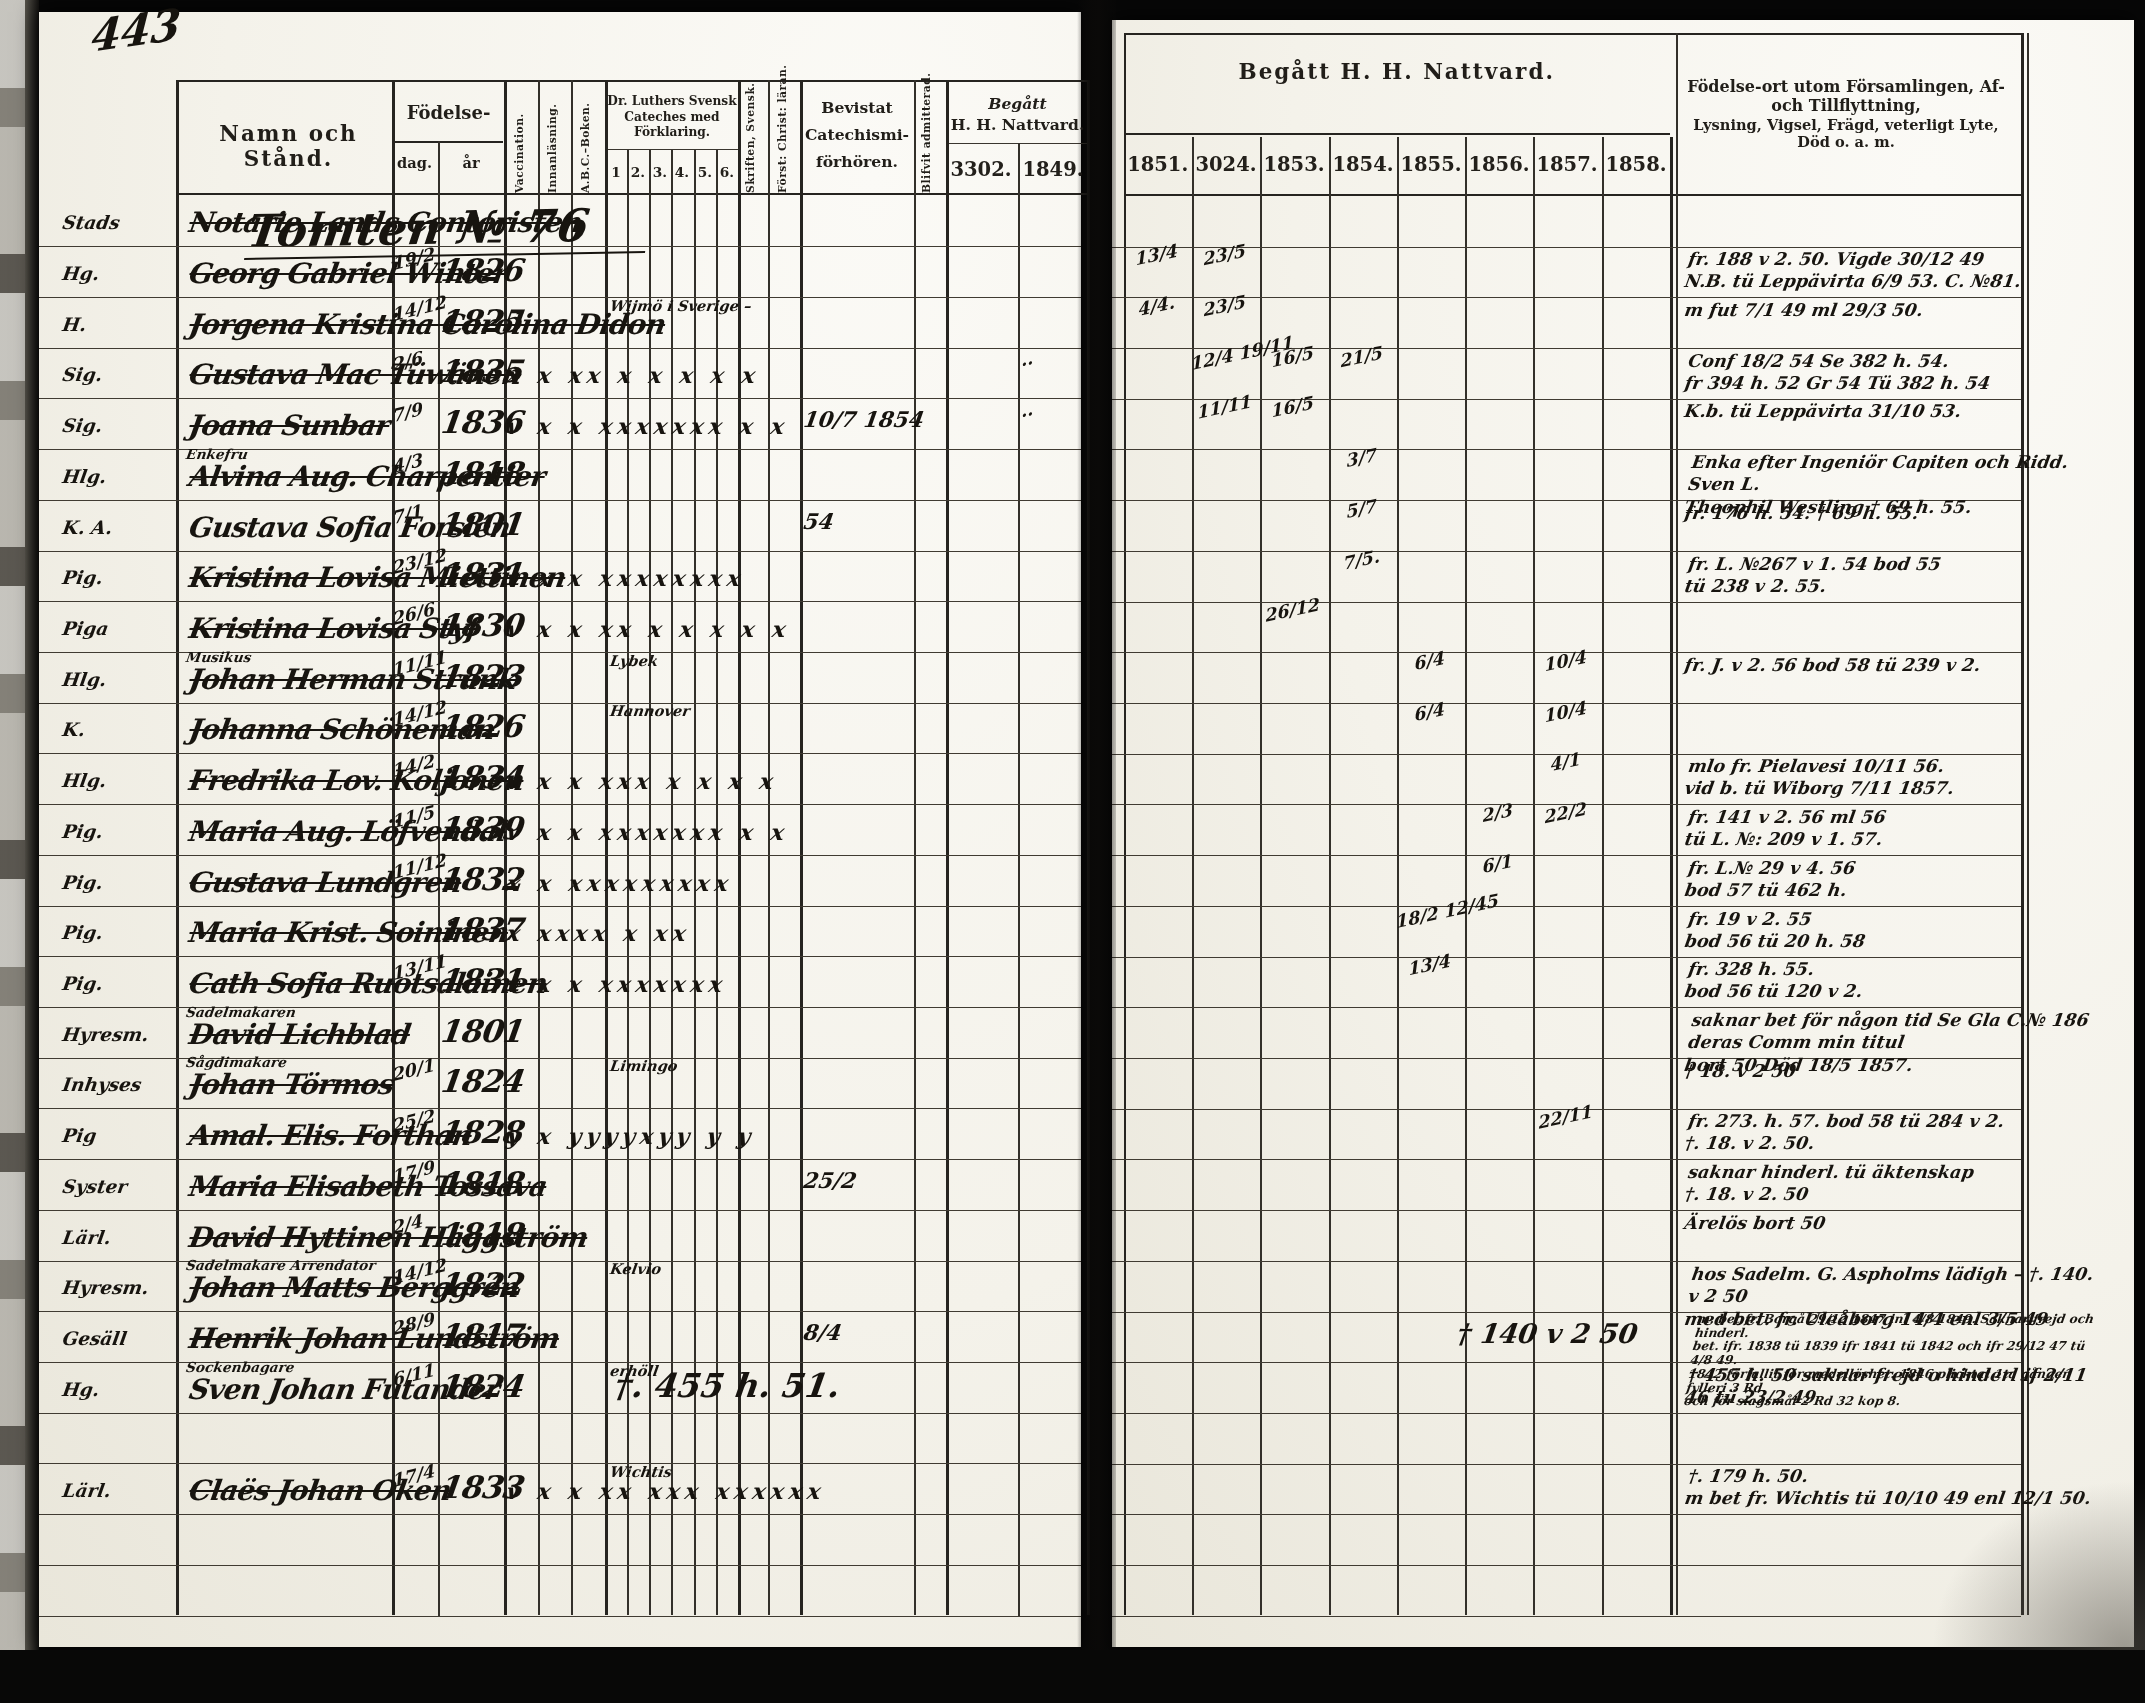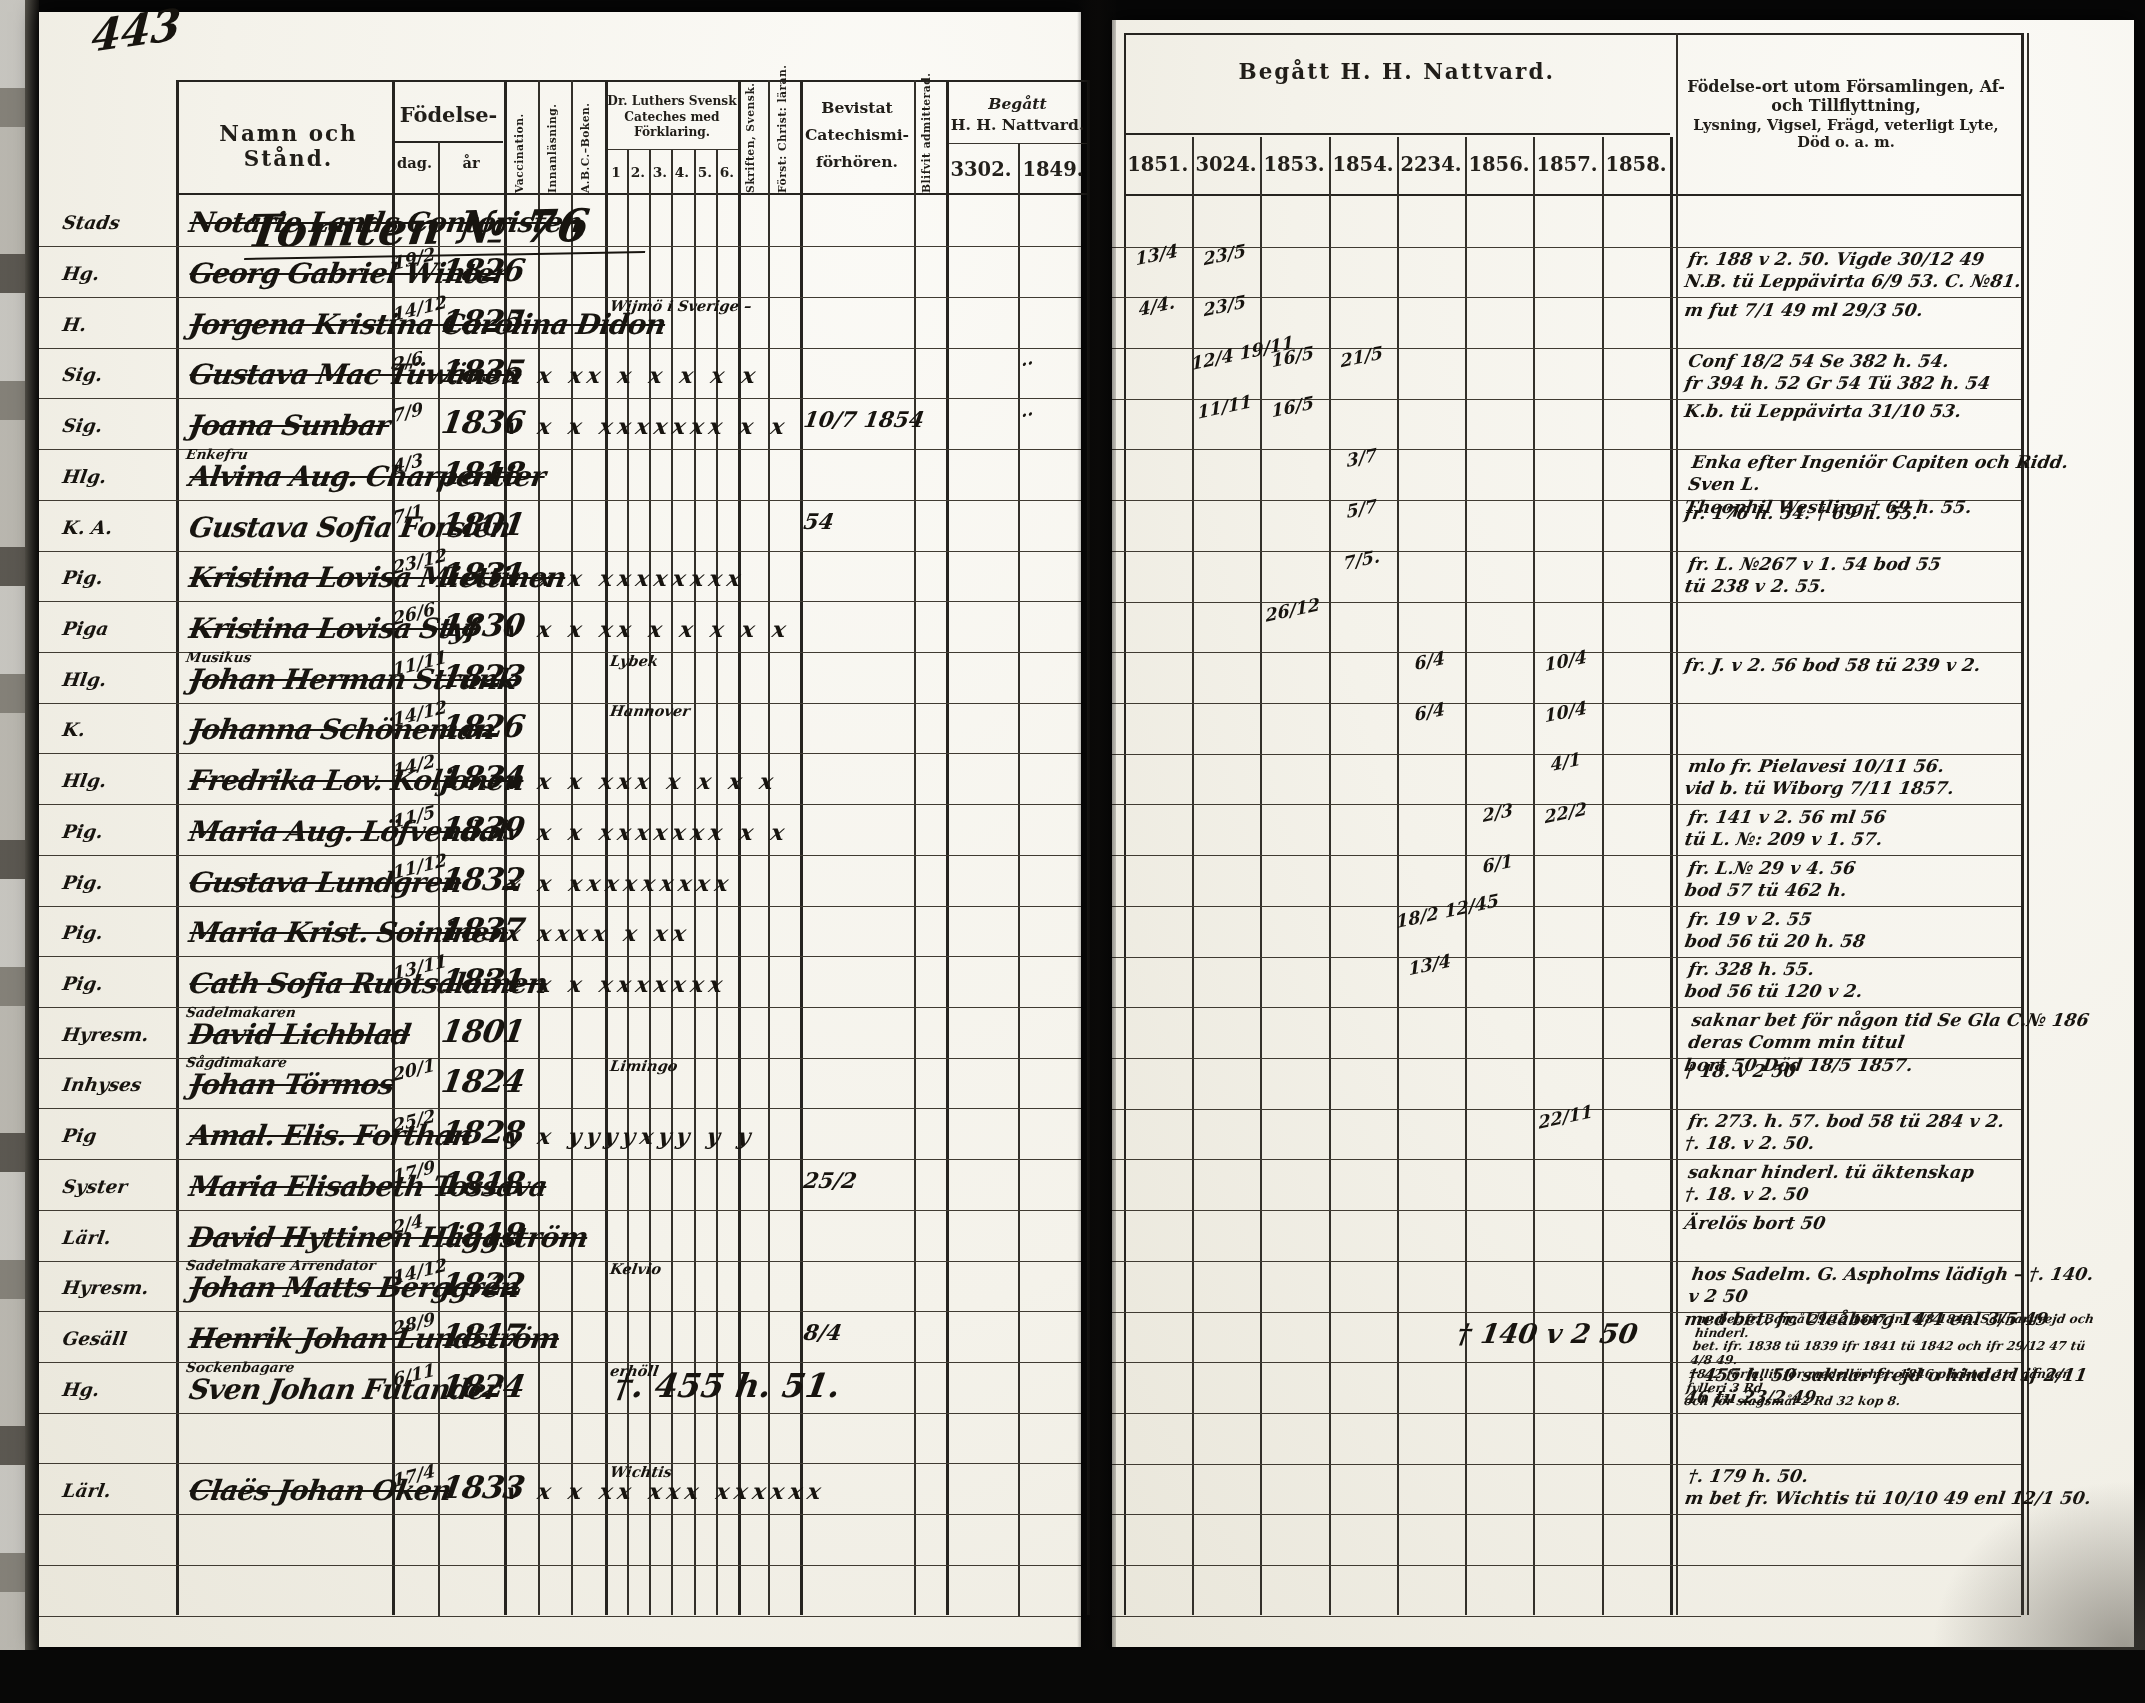--- a/index.html
+++ b/index.html
@@ -68,21 +68,21 @@
 <div id="stage">
   <div class="edge-strip"></div>
   <div class="edge-strip2"></div>
 
   <div class="page" id="pageL">
     <span class="hw pgnum">443</span>
 
     <div class="pr c" style="left:148px;top:109px;width:203px;font-size:21.5px;letter-spacing:2px;">Namn och Stånd.</div>
     <span class="hw tomten">Tomten № 76</span>
 
-    <div class="pr c" style="left:355px;top:90px;width:109px;font-size:21px;">Födelse-</div>
+    <div class="pr c" style="left:355px;top:90px;width:109px;font-size:18px;">Födelse-</div>
     <div class="hline" style="left:355px;top:129px;width:109px;"></div>
     <div class="pr c" style="left:353px;top:142px;width:45px;font-size:14.6px;">dag.</div>
     <div class="pr c" style="left:400px;top:142px;width:64px;font-size:14.6px;">år</div>
 
     <div class="vlab" style="left:474px;top:78px;height:103px;">Vaccination.</div>
     <div class="vlab" style="left:507px;top:78px;height:103px;">Innanläsning.</div>
     <div class="vlab" style="left:540px;top:78px;height:103px;">A.B.C.–Boken.</div>
 
     <div class="pr c" style="left:568px;top:82px;width:130px;font-size:12.2px;">Dr. Luthers Svensk</div>
     <div class="pr c" style="left:568px;top:98px;width:130px;font-size:12.2px;">Cateches med</div>
@@ -520,21 +520,21 @@
         <div class="vline" style="left: 421px; top: 117px; height: 1478px;"></div>
         <div class="vline" style="left: 490px; top: 117px; height: 1478px;"></div>
         <div class="vline major" style="left: 558px; top: 117px; height: 1478px;"></div>
         <div class="vline" style="left: 564px; top: 13.7px; height: 1582px;"></div>
         <div class="vline major" style="left: 909px; top: 13.7px; height: 1582px;"></div>
         <div class="vline" style="left: 915px; top: 13.7px; height: 1582px;"></div>
         <div class="yh" style="left: 11.7px; top: 133px; width: 68px;">1851.</div>
         <div class="yh" style="left: 80px; top: 133px; width: 68px;">3024.</div>
         <div class="yh" style="left: 148px; top: 133px; width: 68px;">1853.</div>
         <div class="yh" style="left: 217px; top: 133px; width: 68px;">1854.</div>
-        <div class="yh" style="left: 285px; top: 133px; width: 68px;">2234.</div>
+        <div class="yh" style="left: 285px; top: 133px; width: 68px;">1855.</div>
         <div class="yh" style="left: 353px; top: 133px; width: 68px;">1856.</div>
         <div class="yh" style="left: 421px; top: 133px; width: 68px;">1857.</div>
         <div class="yh" style="left: 490px; top: 133px; width: 68px;">1858.</div>
       </div>
     <div id="rowsR">
         <div class="rowR" style="top: 176px;">
     <span class="rbg hw"></span>
     <div class="ann hw"></div>
   </div>
         <div class="rowR" style="top: 226px;">

